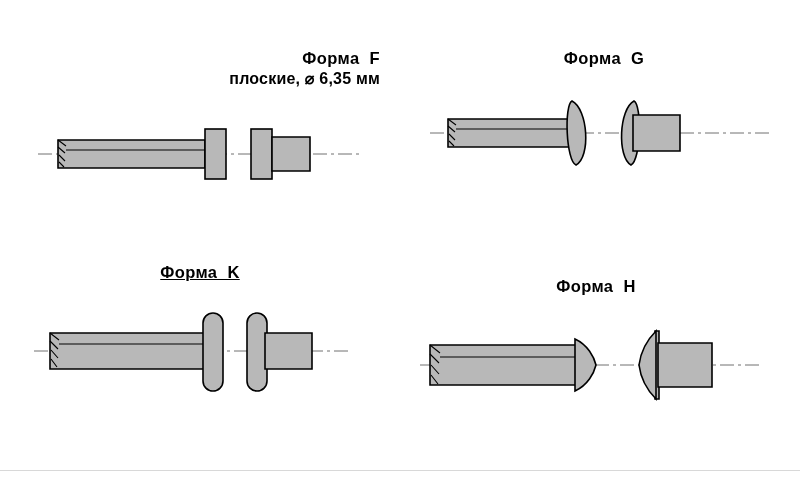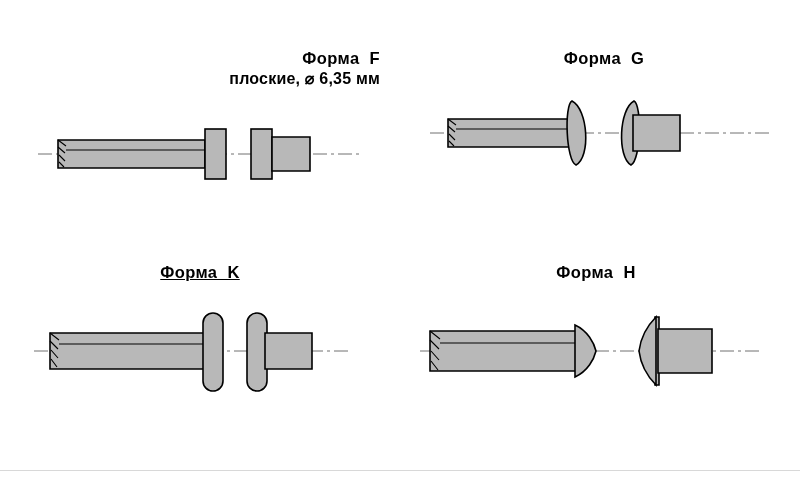--- a/index.html
+++ b/index.html
@@ -124,21 +124,21 @@
 
         <rect x="183" y="14" width="20" height="78" rx="10" ry="10" fill="#b8b8b8" stroke="#000000" stroke-width="1.6"></rect>
 
         <rect x="227" y="14" width="20" height="78" rx="10" ry="10" fill="#b8b8b8" stroke="#000000" stroke-width="1.6"></rect>
 
         <path d="M 245 34 L 292 34 L 292 70 L 245 70 Z" fill="#b8b8b8" stroke="#000000" stroke-width="1.6"></path>
       </svg>
     </div>
   </div>
 
-  <div class="quad" style="left:412px; top:262px; width:368px; height:180px;">
+  <div class="quad" style="left:412px; top:276px; width:368px; height:180px;">
 
     <div class="caption" style="width:368px;">
       <div class="line1">Форма  H</div>
     </div>
 
     <div class="figure" style="margin-top:16px;">
       <svg width="368" height="110" viewBox="0 0 368 110">
         <line x1="8" y1="52" x2="350" y2="52" stroke="#707070" stroke-width="1" stroke-dasharray="14,4,3,4"></line>
 
         <path d="M 18 32 L 168 32 L 168 72 L 18 72 Z" fill="#b8b8b8" stroke="#000000" stroke-width="1.6"></path>

